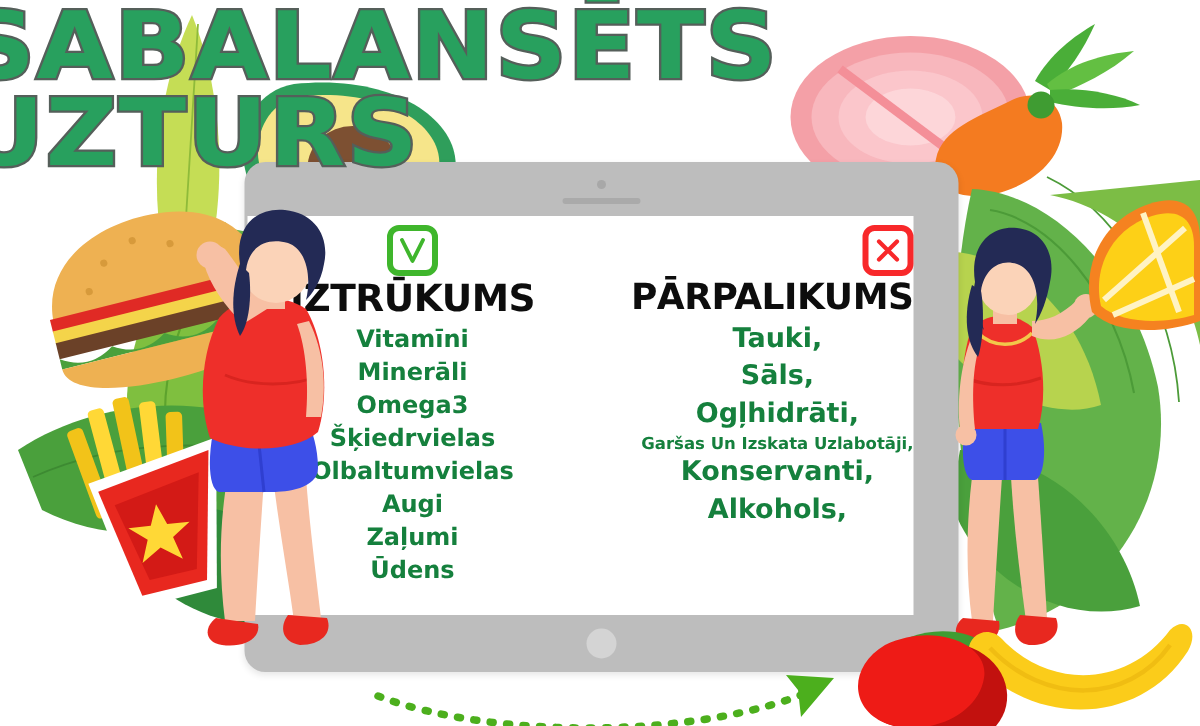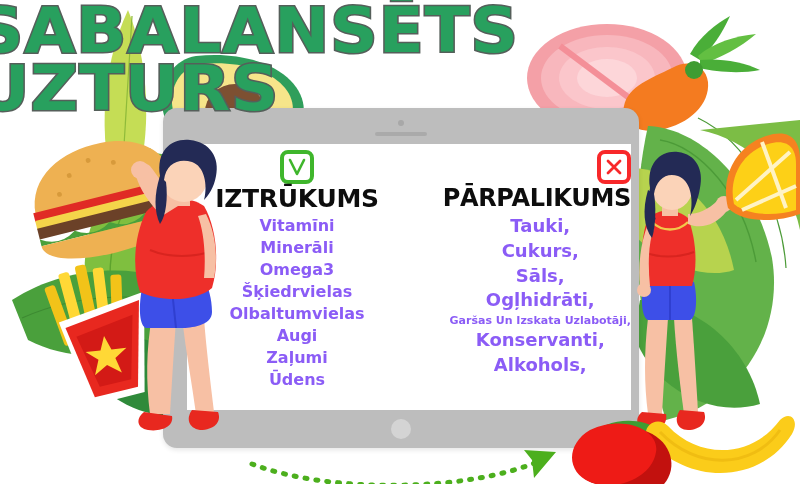--- a/index.html
+++ b/index.html
@@ -85,21 +85,21 @@
     position: absolute;
     left: 50%;
     bottom: 9px;
     width: 20px; height: 20px;
     margin-left: -10px;
     border-radius: 50%;
     background: #d4d4d4;
   }
   .screen {
     position: absolute;
-    left: 24px;
+    left: 2px;
     top: 36px;
     width: 444px;
     height: 266px;
     background: #ffffff;
     display: flex;
     z-index: 2;
   }
   .col {
     flex: 1 1 50%;
     display: flex;
@@ -137,21 +137,21 @@
   .item-list {
     list-style: none;
     margin: 0;
     padding: 0;
     text-align: center;
   }
   .item-list li {
     font-family: "DejaVu Sans", sans-serif;
     font-weight: bold;
     font-size: 16px;
-    color: #8b5cf6;
+    color: #15803d;
     line-height: 1.37;
     white-space: nowrap;
   }
   .col-right .item-list li { font-size: 18px; }
   .col-right .item-list li.long { font-size: 11px; }
 
   
   .deco { position:absolute; z-index: 10; }
   .deco.front { z-index: 35; }
   .deco.mid { z-index: 20; }
@@ -278,21 +278,20 @@
 
       <div class="col col-right">
         <div class="mark cross">
           <svg width="20" height="20" viewBox="0 0 20 20">
             <path d="M4 4 L 16 16 M16 4 L 4 16" fill="none" stroke="#f8282a" stroke-width="2.8" stroke-linecap="round"></path>
           </svg>
         </div>
         <div class="col-head">PĀRPALIKUMS</div>
         <ul class="item-list">
           <li>Tauki,</li>
-          <li>Cukurs,</li>
           <li>Sāls,</li>
           <li>Ogļhidrāti,</li>
           <li class="long">Garšas Un Izskata Uzlabotāji,</li>
           <li>Konservanti,</li>
           <li>Alkohols,</li>
         </ul>
       </div>
     </div>
 
     <div class="tablet-home"></div>

